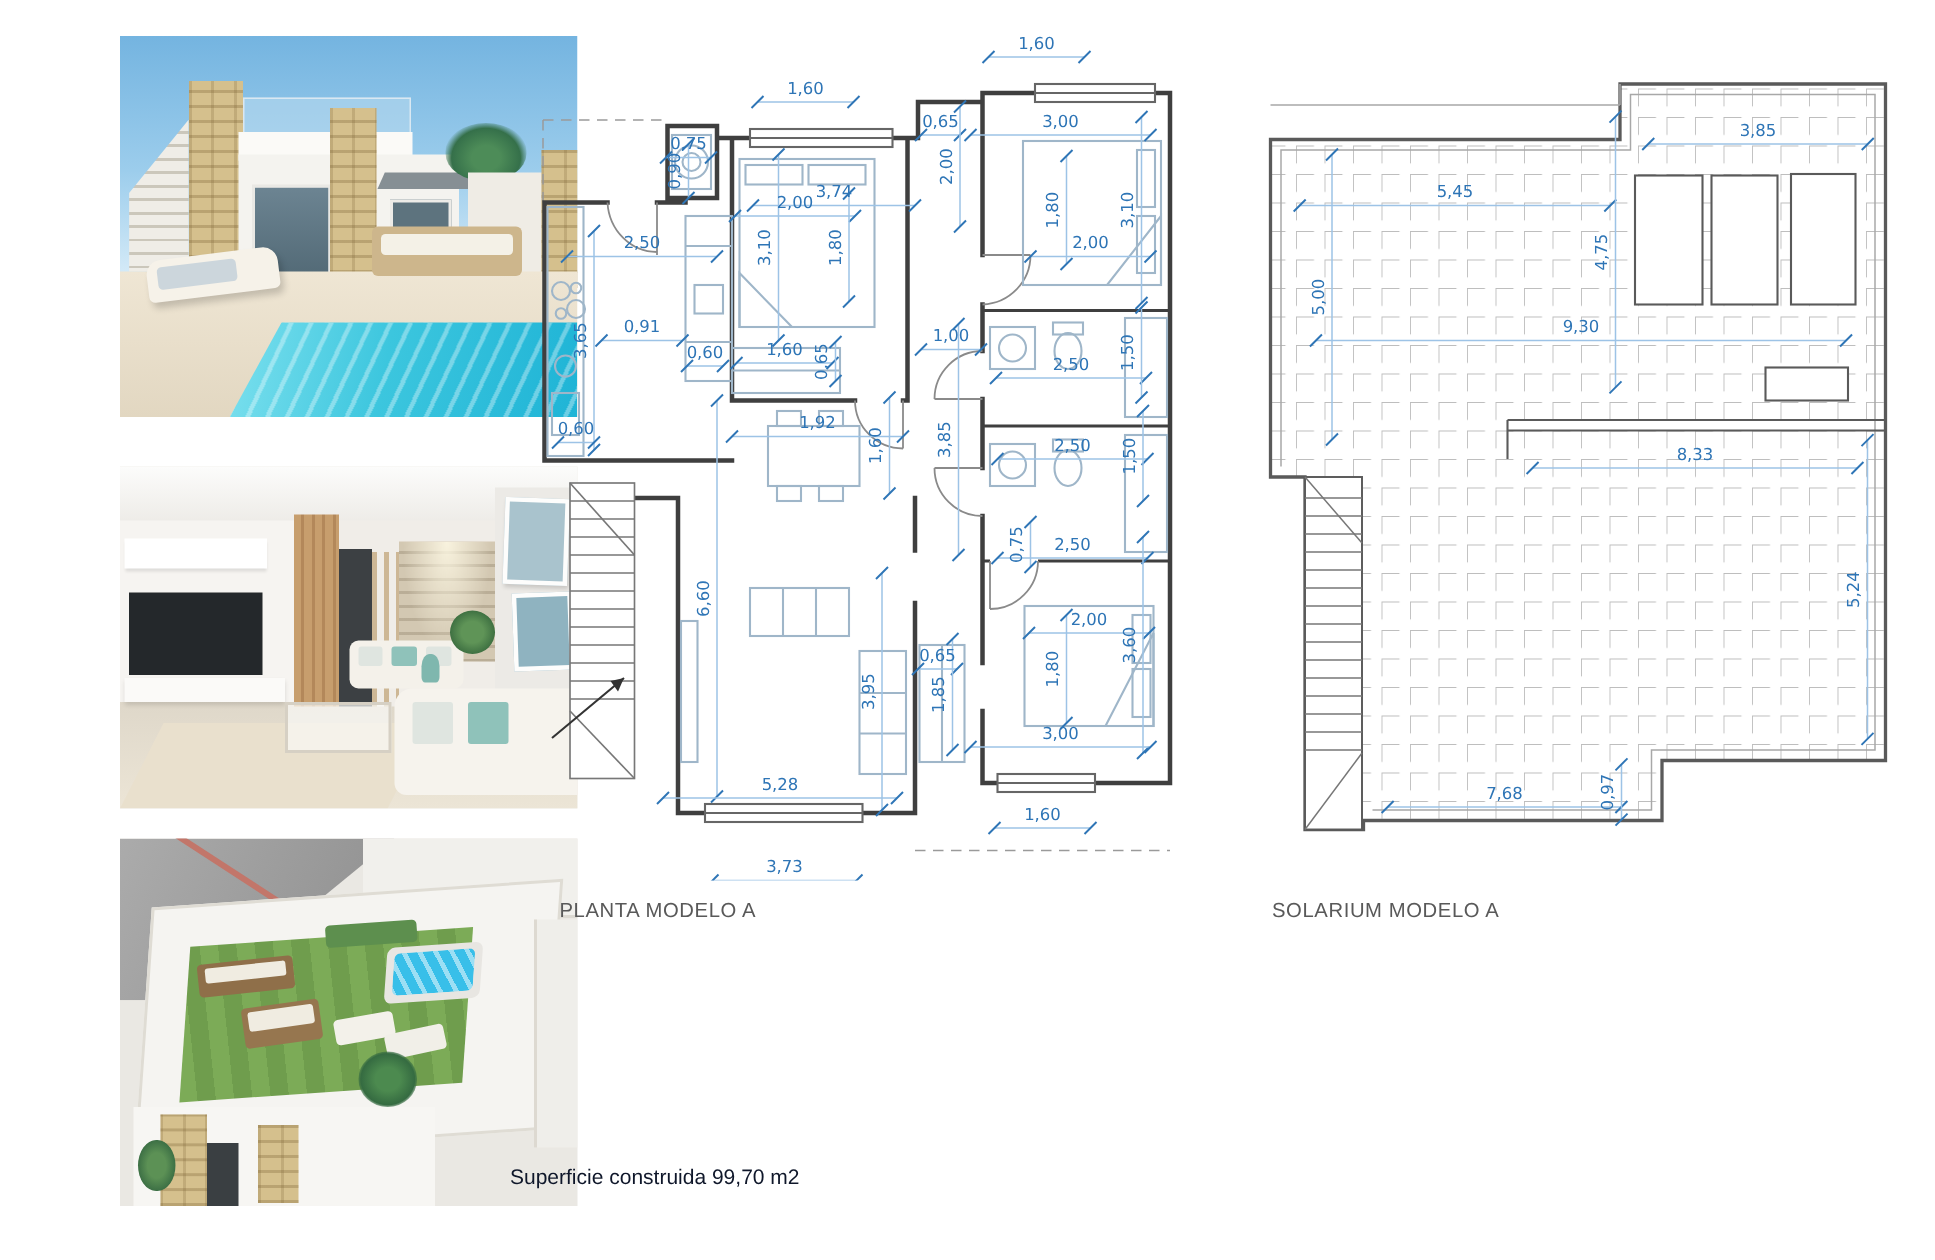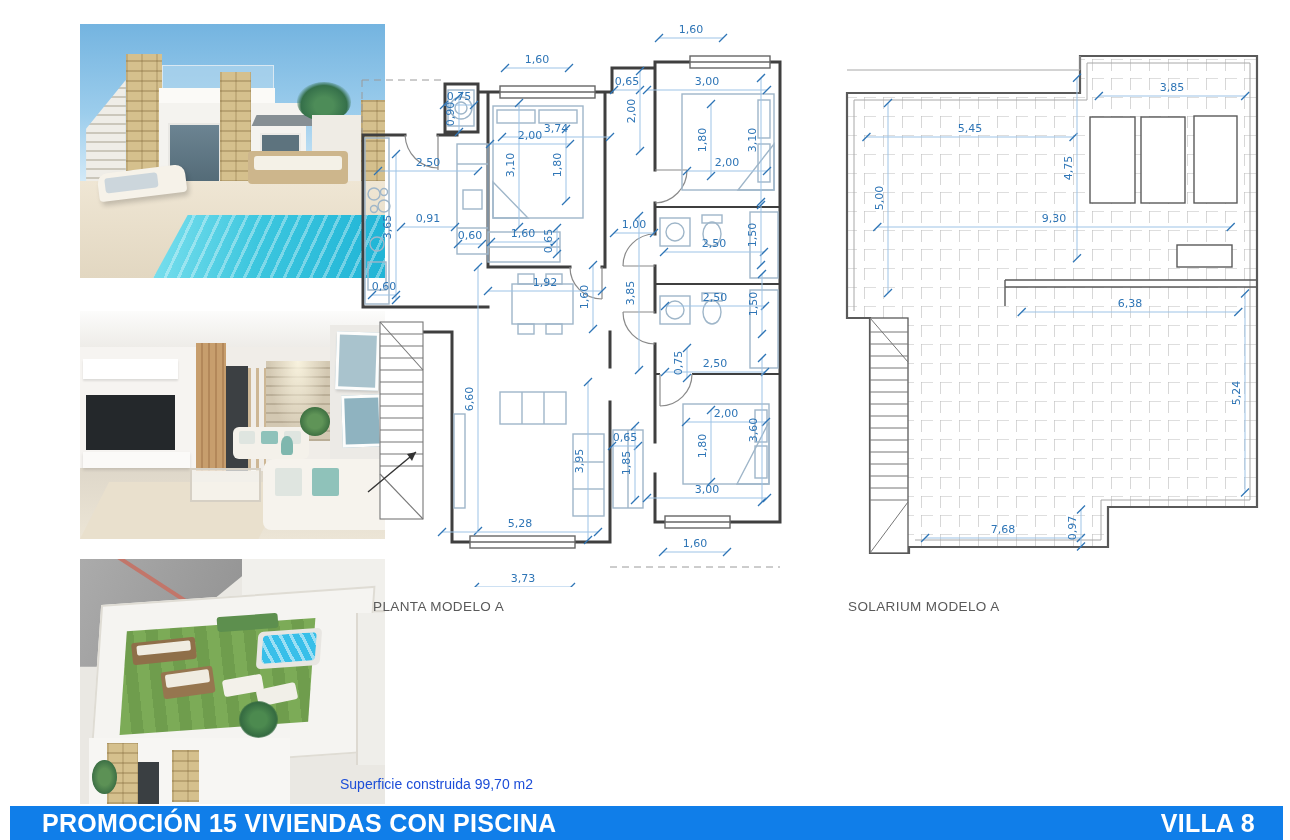--- a/index.html
+++ b/index.html
@@ -102,21 +102,21 @@
   #planta{left:360px;top:22px;width:430px;height:565px;}
   #solarium{left:845px;top:40px;width:425px;height:525px;}
   .plan svg{position:absolute;inset:0;width:100%;height:100%;}
   .labels{position:absolute;inset:0;pointer-events:none;}
   .dim{position:absolute;font-family:"DejaVu Sans",sans-serif;font-size:11px;font-weight:500;
        color:var(--dim-text,#2E75B6);transform:translate(-50%,-50%);white-space:nowrap;}
   .dim.v{transform:translate(-50%,-50%) rotate(-90deg);}
   .plan-caption{position:absolute;font-size:13.5px;color:#595959;letter-spacing:.4px;}
   #planta-caption{left:373px;top:599px;}
   #solarium-caption{left:848px;top:599px;}
-  .area-note{position:absolute;left:340px;top:776px;font-size:14px;color:#1d4ed8;}
+  .area-note{position:absolute;left:340px;top:776px;font-size:14px;color:#0f172a;}
   
   .footer{position:absolute;left:10px;top:806px;width:1273px;height:34px;
     background:var(--bar-bg,#107EE9);color:#fff;display:flex;align-items:center;
     justify-content:space-between;box-sizing:border-box;padding:0 28px 0 32px;
     font-weight:bold;font-size:25px;letter-spacing:.3px;}
 </style>
 </head>
 <body>
 
 <div class="page">
@@ -546,28 +546,24 @@
           <line x1="232" y1="473.57" x2="240" y2="465.57" stroke="#2E75B6" stroke-width="1.3"></line>
           <line x1="232" y1="510.43" x2="240" y2="502.43" stroke="#2E75B6" stroke-width="1.3"></line>
         </g>
     </svg>
     <div class="labels" id="solarium-labels">
         <span class="dim" style="left: 327px; top: 47px;">3,85</span>
         <span class="dim" style="left: 125px; top: 88px;">5,45</span>
         <span class="dim v" style="left: 34px; top: 158px;">5,00</span>
         <span class="dim v" style="left: 223px; top: 128px;">4,75</span>
         <span class="dim" style="left: 209px; top: 178px;">9,30</span>
-        <span class="dim" style="left: 285px; top: 263px;">6,38</span>
+        <span class="dim" style="left: 285px; top: 263px;">8,33</span>
         <span class="dim v" style="left: 391px; top: 353px;">5,24</span>
         <span class="dim" style="left: 158px; top: 489px;">7,68</span>
         <span class="dim v" style="left: 227px; top: 488px;">0,97</span>
       </div>
   </section>
   <div class="plan-caption" id="solarium-caption">SOLARIUM MODELO A</div>
 
   <div class="area-note">Superficie construida 99,70 m2</div>
 
-  <footer class="footer">
-    <span>PROMOCIÓN 15 VIVIENDAS CON PISCINA</span>
-    <span>VILLA 8</span>
-  </footer>
 
 </div>
 
 </body></html>

